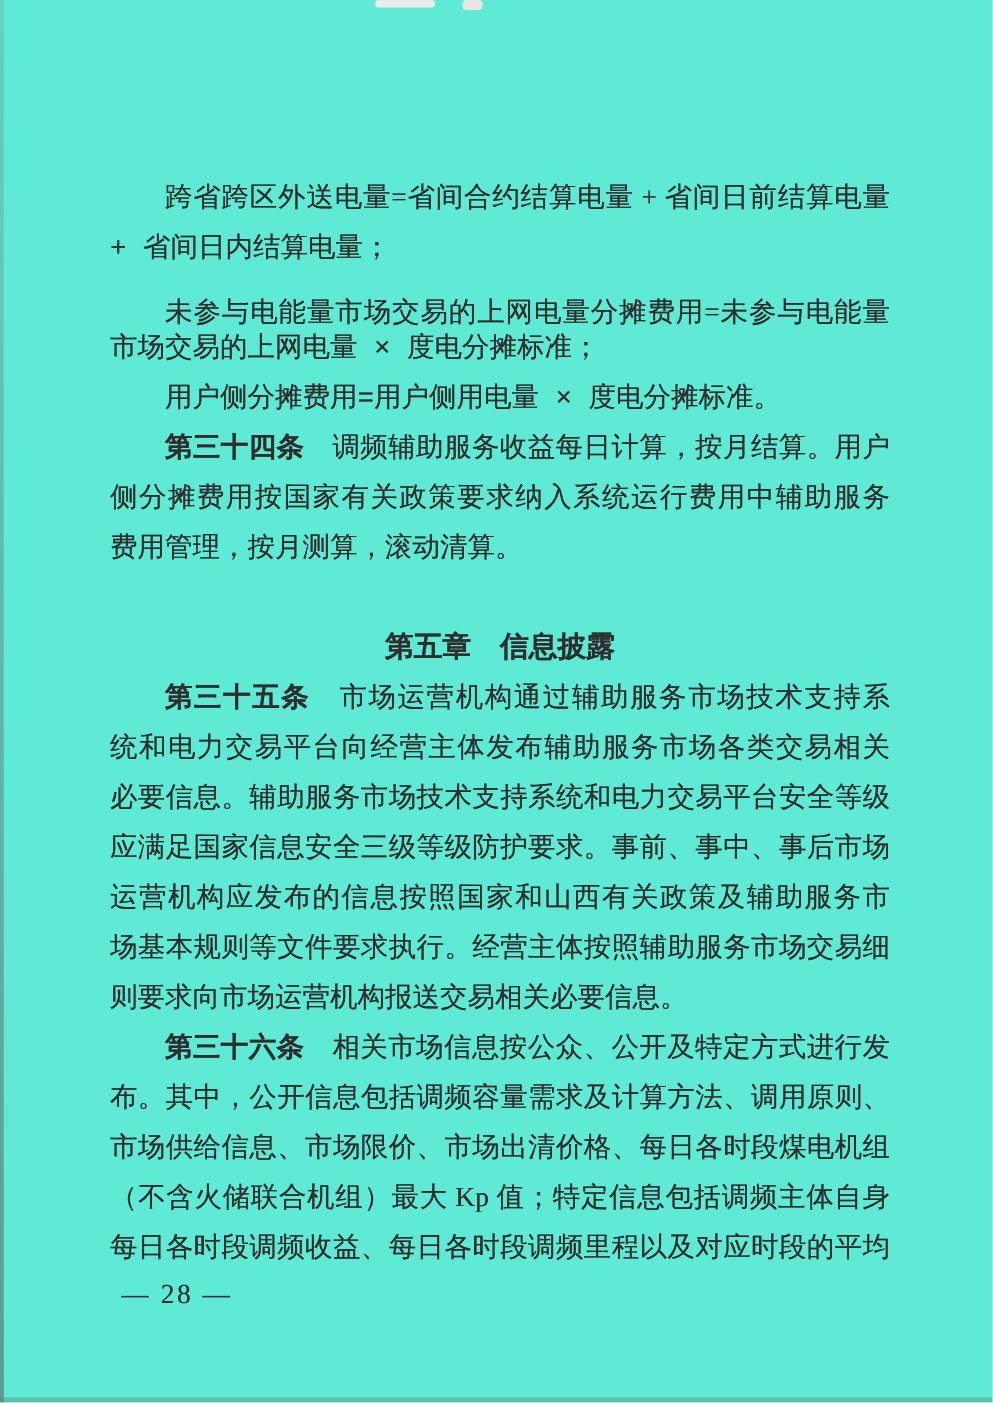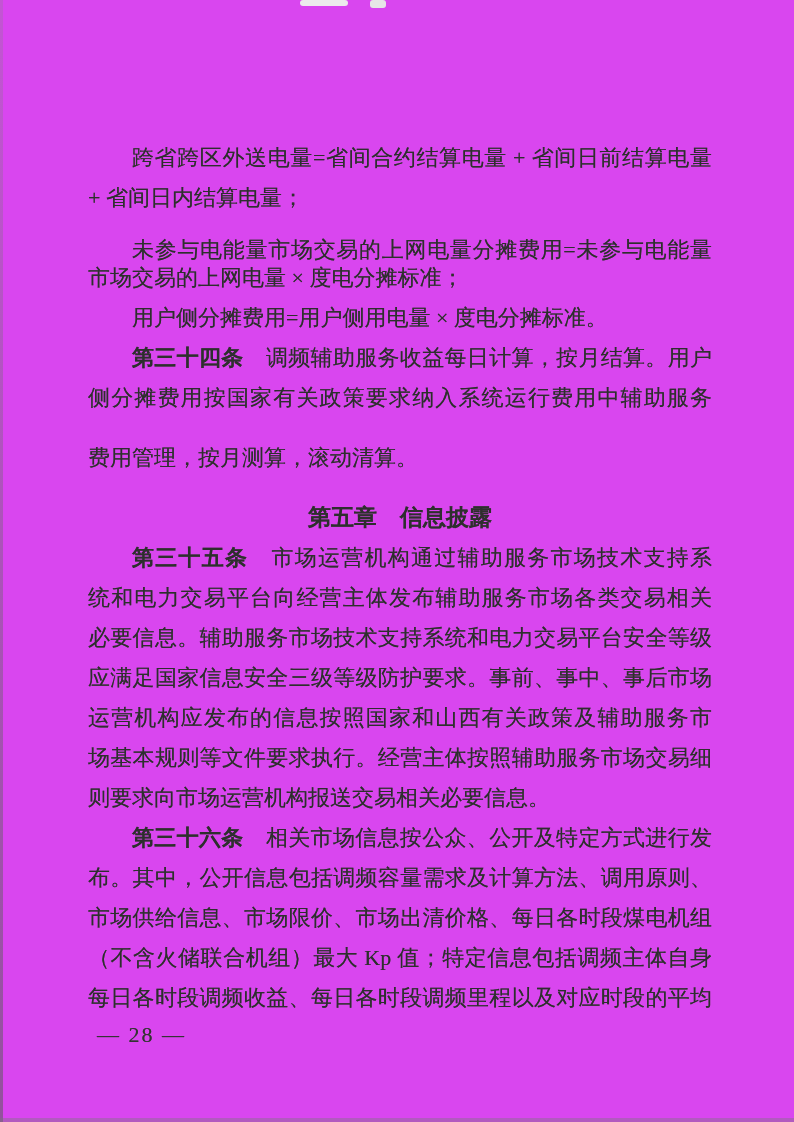--- a/index.html
+++ b/index.html
@@ -5,21 +5,21 @@
   html, body {
     margin: 0;
     padding: 0;
     background: #e9e9e9;
   }
   .page {
     position: relative;
     width: 794px;
     height: 1122px;
     margin: 0 auto;
-    background: #d946ef;
+    background: #5eead4;
     overflow: hidden;
     font-family: "Liberation Serif", "DejaVu Serif", serif;
     color: #2e2e2e;
   }
   
   .edge-left {
     position: absolute;
     left: 0; top: 0;
     width: 3px; height: 1122px;
     background: linear-gradient(to bottom, rgba(130,130,130,.25), rgba(90,90,90,.55));
@@ -52,20 +52,21 @@
     line-height: 32px;
     font-size: 22px;
     text-align: justify;
     text-align-last: justify;
     white-space: nowrap;
     text-shadow: 0 0 0.5px rgba(70,70,70,.85);
   }
   .line.endshort {
     text-align: left;
     text-align-last: left;
+    font-family: Liberation Mono, monospace;
   }
   .line.indent {
     padding-left: 44px;
     width: 580px;
     text-align: center;
   }
   .art {
     font-weight: 700;
     font-family: "Liberation Sans", "DejaVu Sans", sans-serif;
   }
@@ -104,21 +105,21 @@
   <div class="smudge-a"></div>
   <div class="smudge-b"></div>
 
   <div class="line indent" style="top:142px"><span class="art"></span><span>跨省跨区外送电量=省间合约结算电量 + 省间日前结算电量</span></div>
   <div class="line endshort" style="top:182px"><span class="art"></span><span>+ 省间日内结算电量；</span></div>
   <div class="line indent" style="top:234px"><span class="art"></span><span>未参与电能量市场交易的上网电量分摊费用=未参与电能量</span></div>
   <div class="line endshort" style="top:262px"><span class="art"></span><span>市场交易的上网电量 × 度电分摊标准；</span></div>
   <div class="line indent endshort" style="top:302px"><span class="art"></span><span>用户侧分摊费用=用户侧用电量 × 度电分摊标准。</span></div>
   <div class="line indent" style="top:342px"><span class="art">第三十四条</span><span>　调频辅助服务收益每日计算，按月结算。用户</span></div>
   <div class="line" style="top:382px"><span class="art"></span><span>侧分摊费用按国家有关政策要求纳入系统运行费用中辅助服务</span></div>
-  <div class="line endshort" style="top:442px"><span class="art"></span><span>费用管理，按月测算，滚动清算。</span></div>
+  <div class="line endshort" style="top:422px"><span class="art"></span><span>费用管理，按月测算，滚动清算。</span></div>
 
   <div class="chapter">第五章　信息披露</div>
 
   <div class="line indent" style="top:542px"><span class="art">第三十五条</span><span>　市场运营机构通过辅助服务市场技术支持系</span></div>
   <div class="line" style="top:582px"><span class="art"></span><span>统和电力交易平台向经营主体发布辅助服务市场各类交易相关</span></div>
   <div class="line" style="top:622px"><span class="art"></span><span>必要信息。辅助服务市场技术支持系统和电力交易平台安全等级</span></div>
   <div class="line" style="top:662px"><span class="art"></span><span>应满足国家信息安全三级等级防护要求。事前、事中、事后市场</span></div>
   <div class="line" style="top:702px"><span class="art"></span><span>运营机构应发布的信息按照国家和山西有关政策及辅助服务市</span></div>
   <div class="line" style="top:742px"><span class="art"></span><span>场基本规则等文件要求执行。经营主体按照辅助服务市场交易细</span></div>
   <div class="line endshort" style="top:782px"><span class="art"></span><span>则要求向市场运营机构报送交易相关必要信息。</span></div>

